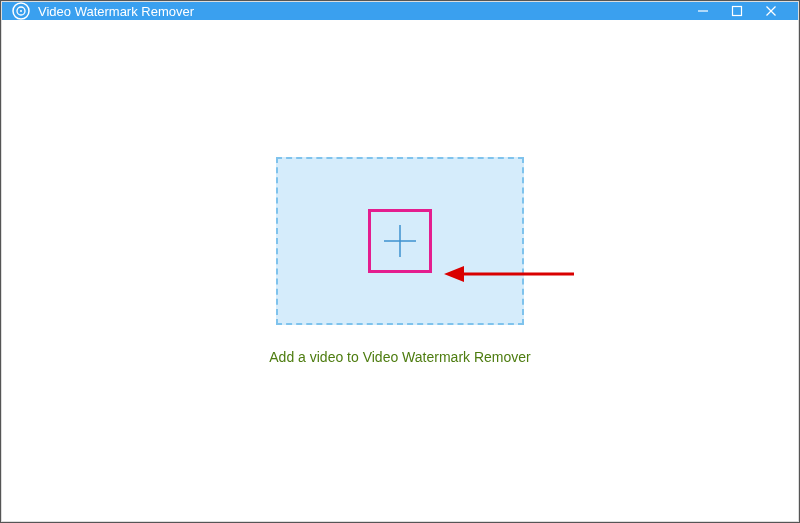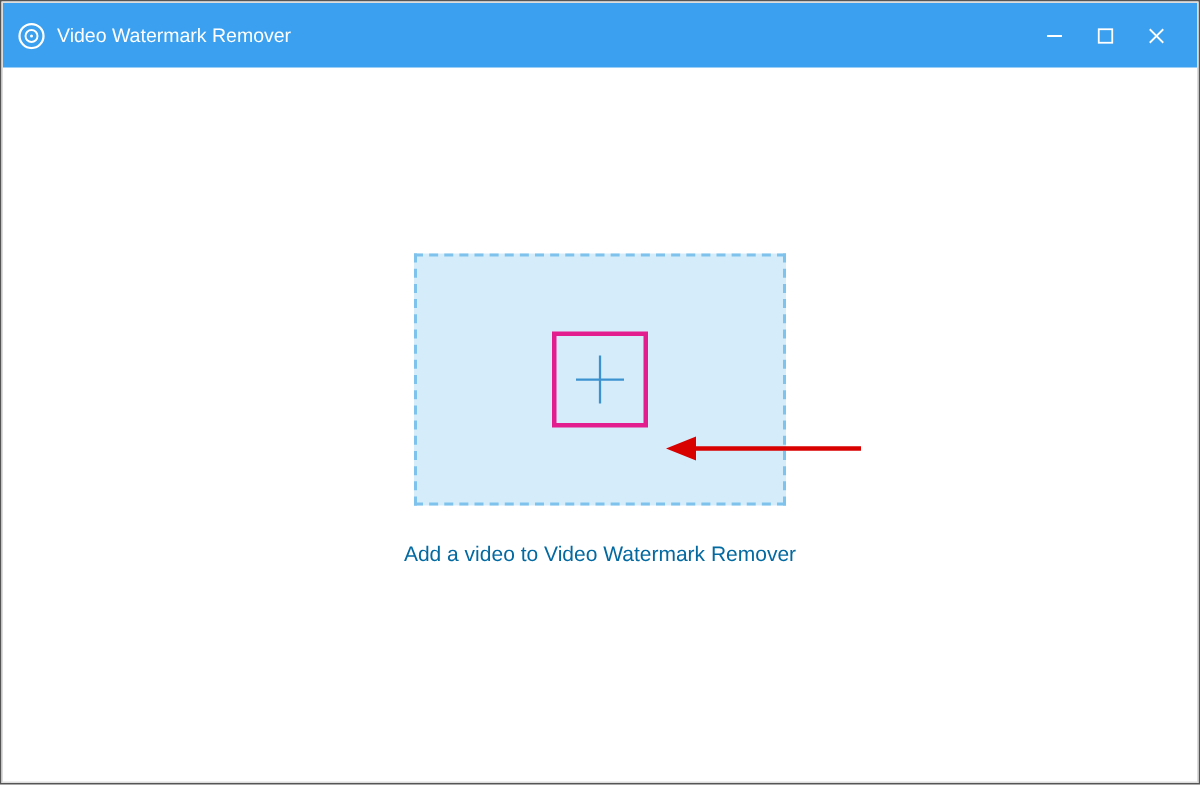--- a/index.html
+++ b/index.html
@@ -18,21 +18,21 @@
       width: 798px;
       height: 521px;
       margin: 1px;
       background: #fff;
       display: flex;
       flex-direction: column;
       border: 1px solid #ddd;
     }
     .titlebar {
       background: #3aa0ef;
-      height: 43px;
+      height: 18px;
       display: flex;
       align-items: center;
       padding: 0 10px;
       color: #fff;
     }
     .titlebar-left {
       display: flex;
       align-items: center;
       gap: 8px;
     }
@@ -89,21 +89,21 @@
       align-items: center;
       justify-content: center;
       position: relative;
     }
     .plus-icon svg {
       display: block;
     }
     .instruction {
       margin-top: 24px;
       font-size: 14px;
-      color: #0369a1;
+      color: #4d7c0f;
     }
     .arrow-annotation {
       position: absolute;
       left: 440px;
       top: 242px;
       pointer-events: none;
     }
   </style>
 </head>
 <body>

